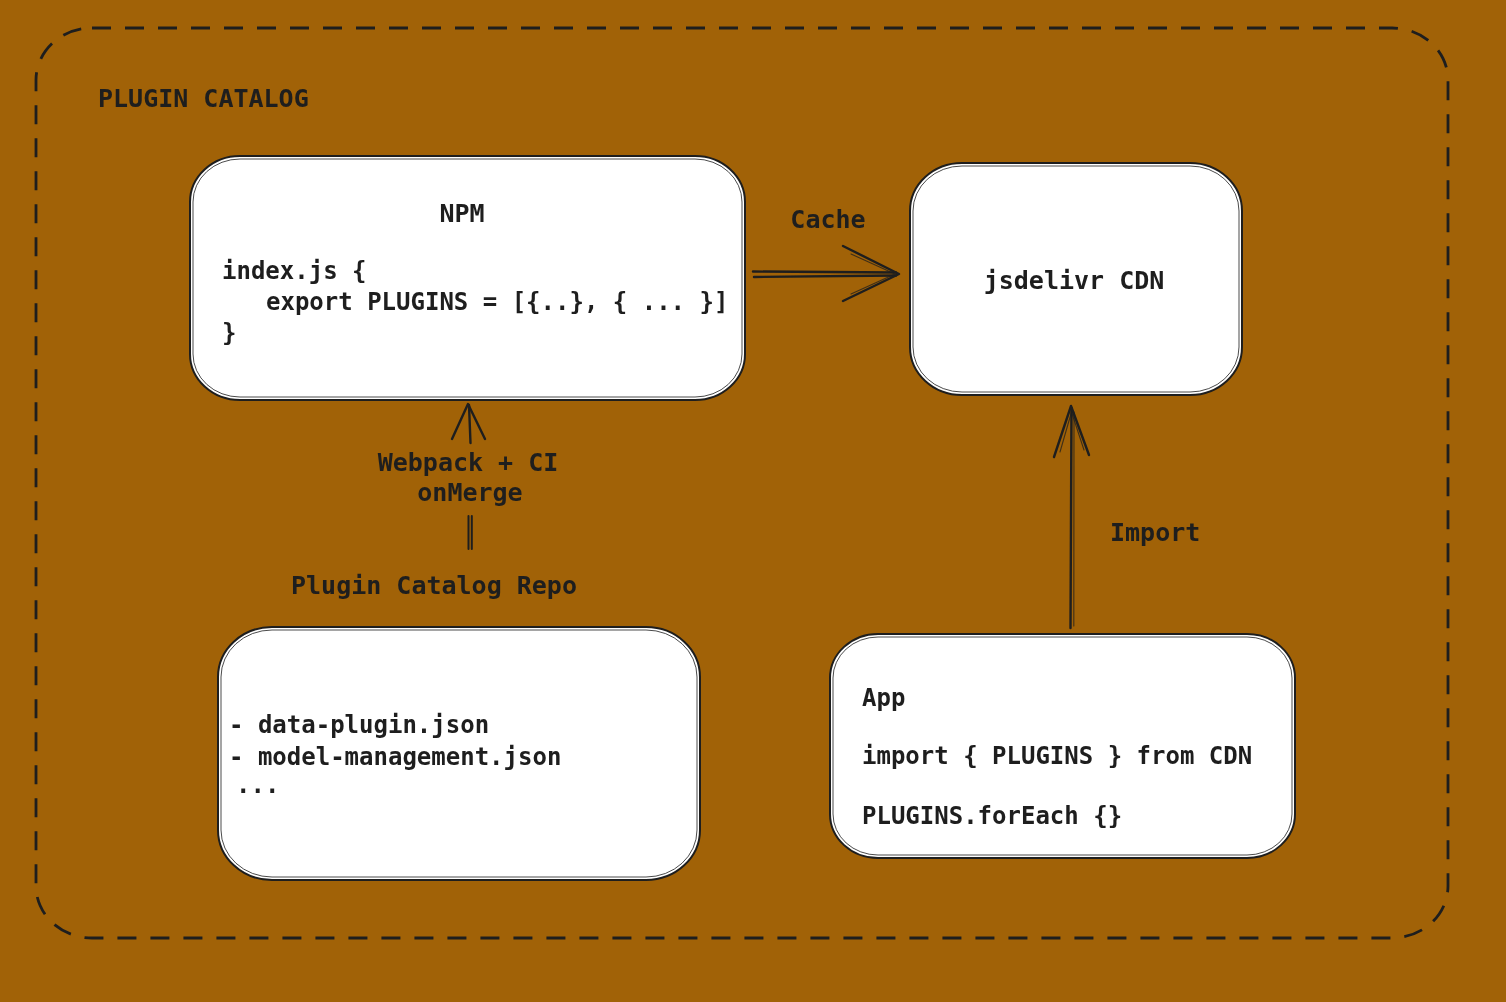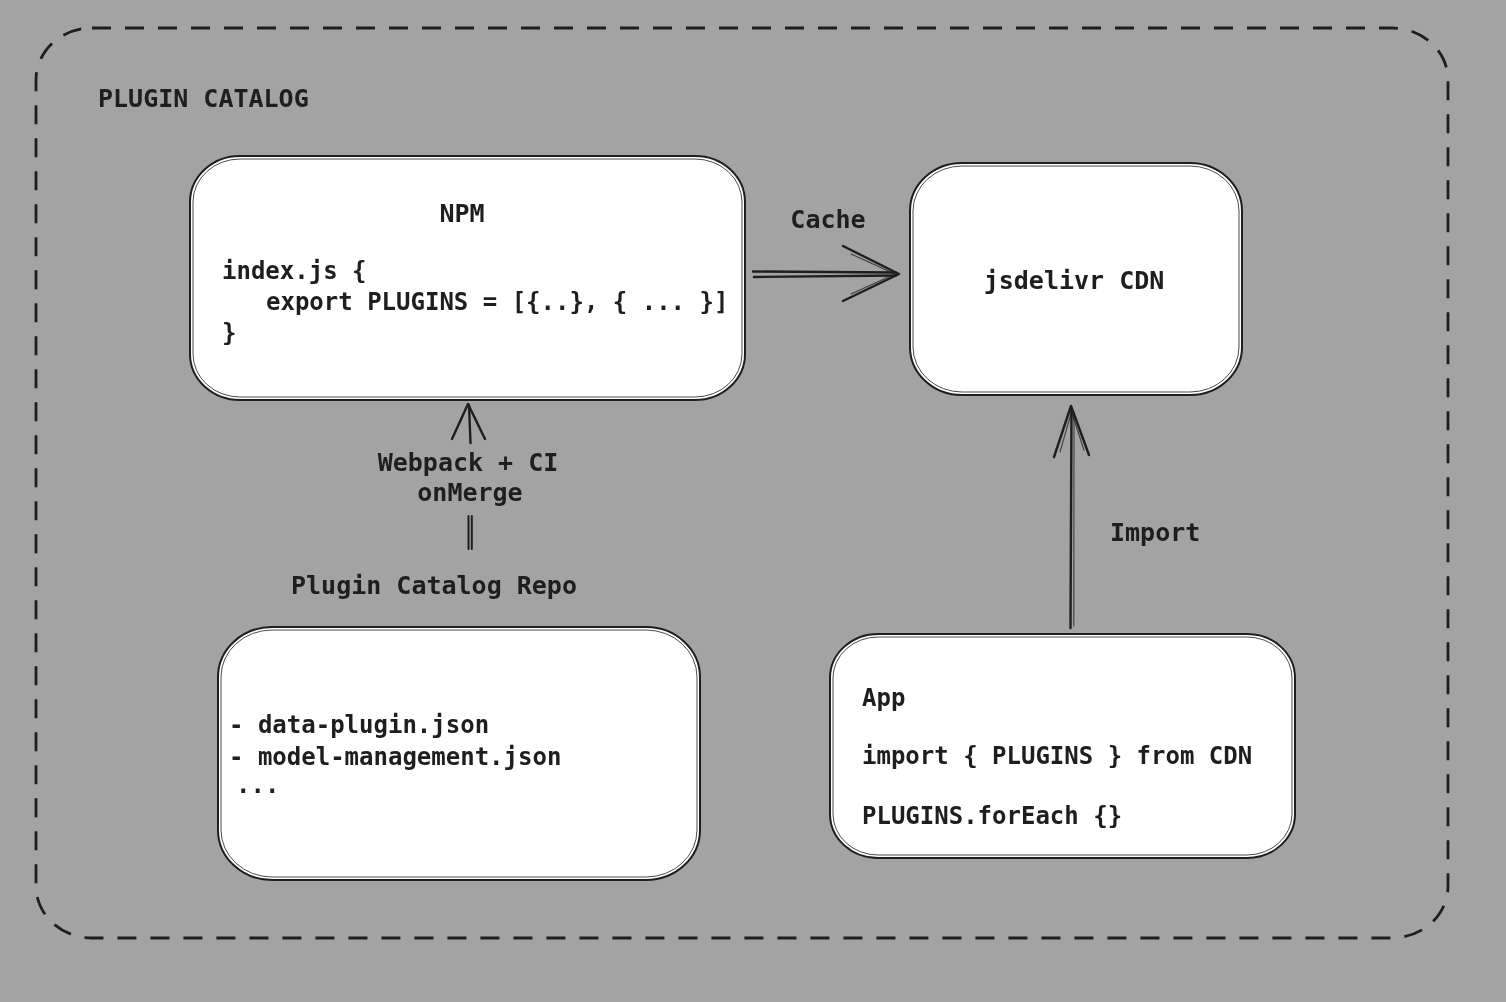--- a/index.html
+++ b/index.html
@@ -7,21 +7,21 @@
     padding: 0;
     background: #ffffff;
     width: 1506px;
     height: 1002px;
     overflow: hidden;
   }
   .stage {
     position: relative;
     width: 1506px;
     height: 1002px;
-    background: #a3a3a3;
+    background: #a16207;
   }
   svg { display: block; }
   .stroke {
     fill: none;
     stroke: #1e1e1e;
     stroke-width: 2;
     stroke-linecap: round;
     stroke-linejoin: round;
   }
   .stroke.thin { stroke-width: 1.1; opacity: 0.75; }

